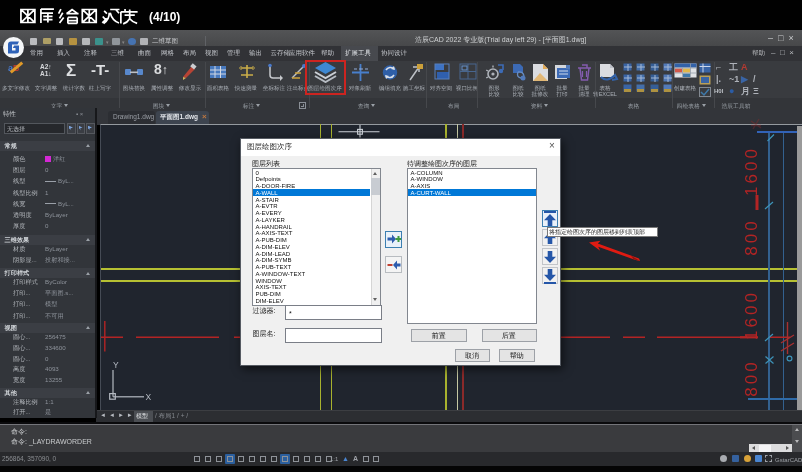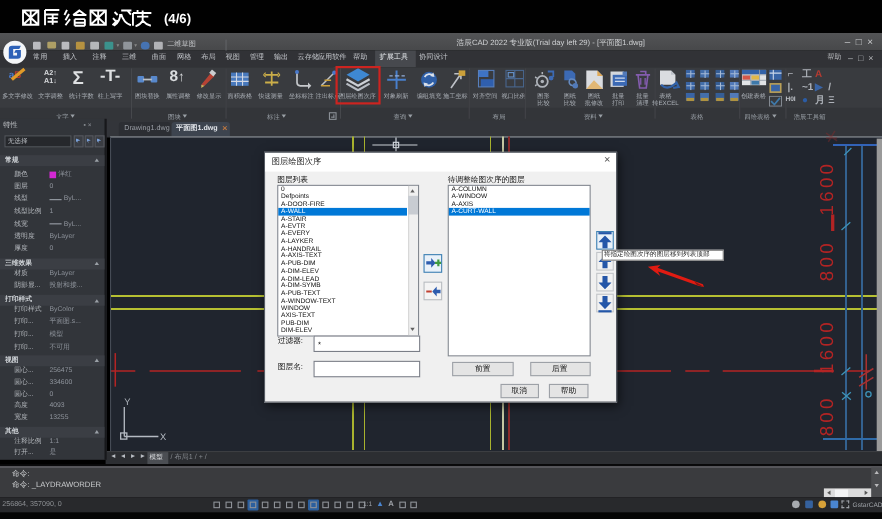--- a/index.html
+++ b/index.html
@@ -17,21 +17,21 @@
 <svg class="ab" style="left:20px;top:6.5px" width="119" height="18" viewBox="0 0 128 19">
 <g stroke="#fff" stroke-width="1.85" fill="none">
 <path d="M1 2.5 h15 v14 h-15 z M1 2.5 l15 14 M16 2.5 l-15 14 M8.5 2.5 v14"></path>
 <path d="M22.5 2 h14 M22.5 2 v15 M22.5 6.5 h13 M25 10 h10 M25 13.5 h10 M30 6.5 v10"></path>
 <path d="M44 2 l-2.5 5 M46 6 l-3.5 6 M47 11 l-4.5 6 M50 7 h13 M56.5 2.5 l-6 4.5 M50 7 l6-4.5 6 4.5 M51.5 11 h10 M51.5 14.5 h10 M51.5 11 v6.5 M61.5 11 v6.5 M51.5 17.5 h10"></path>
 <path d="M67 2.5 h15 v14 h-15 z M67 2.5 l15 14 M82 2.5 l-15 14 M74.5 2.5 v14"></path>
 <path d="M90.5 4 l3 3 M89 10 l3.5 4 M88.5 17 l5-5 M97 2.5 h10 M96 6 c0 5-2 9-6 11.5 M97 6 c1.5 6 5 9.5 9.5 11 M103 2.5 l3.5 4"></path>
 <path d="M113 2 v3 M108.5 5 h18 M108.5 5 v12.5 M112.5 8.5 h11 M118 2.5 v10 M118 12.5 c-1.5 2.5-4 4.5-7 5.5 M118 12.5 c2 2.5 4.5 4 8 5"></path>
 </g>
     </svg>
-<div class="t" style="left:149px;top:11px;font-size:12px;font-weight:bold;color:#fff">(4/6)</div>
+<div class="t" style="left:149px;top:11px;font-size:12px;font-weight:bold;color:#fff">(4/10)</div>
 </div>
 
 <div class="ab" style="left:0;top:30px;width:802px;height:16px;background:linear-gradient(#535456,#47484a)"></div>
 
 <div class="ab" style="left:0;top:46px;width:802px;height:15px;background:#313236"></div>
 <div class="ab" style="left:341px;top:46px;width:37px;height:15px;background:#47494e"></div>
 
 <div class="ab" style="left:3px;top:37px;width:21px;height:21px;border-radius:50%;background:#f4f6f8"></div>
 <svg class="ab" style="left:6px;top:40px" width="15" height="15" viewBox="0 0 15 15">
     <path d="M2 4.5 Q2 1.5 5 1.5 L13 1.5 L11.5 4.5 L6 4.5 L6 10.5 L9.5 10.5 L9.5 8 L6.8 8 L8.2 5.5 L13 5.5 L13 11 Q13 13.5 10 13.5 L2 13.5 Z" fill="#2e62b8"></path>

